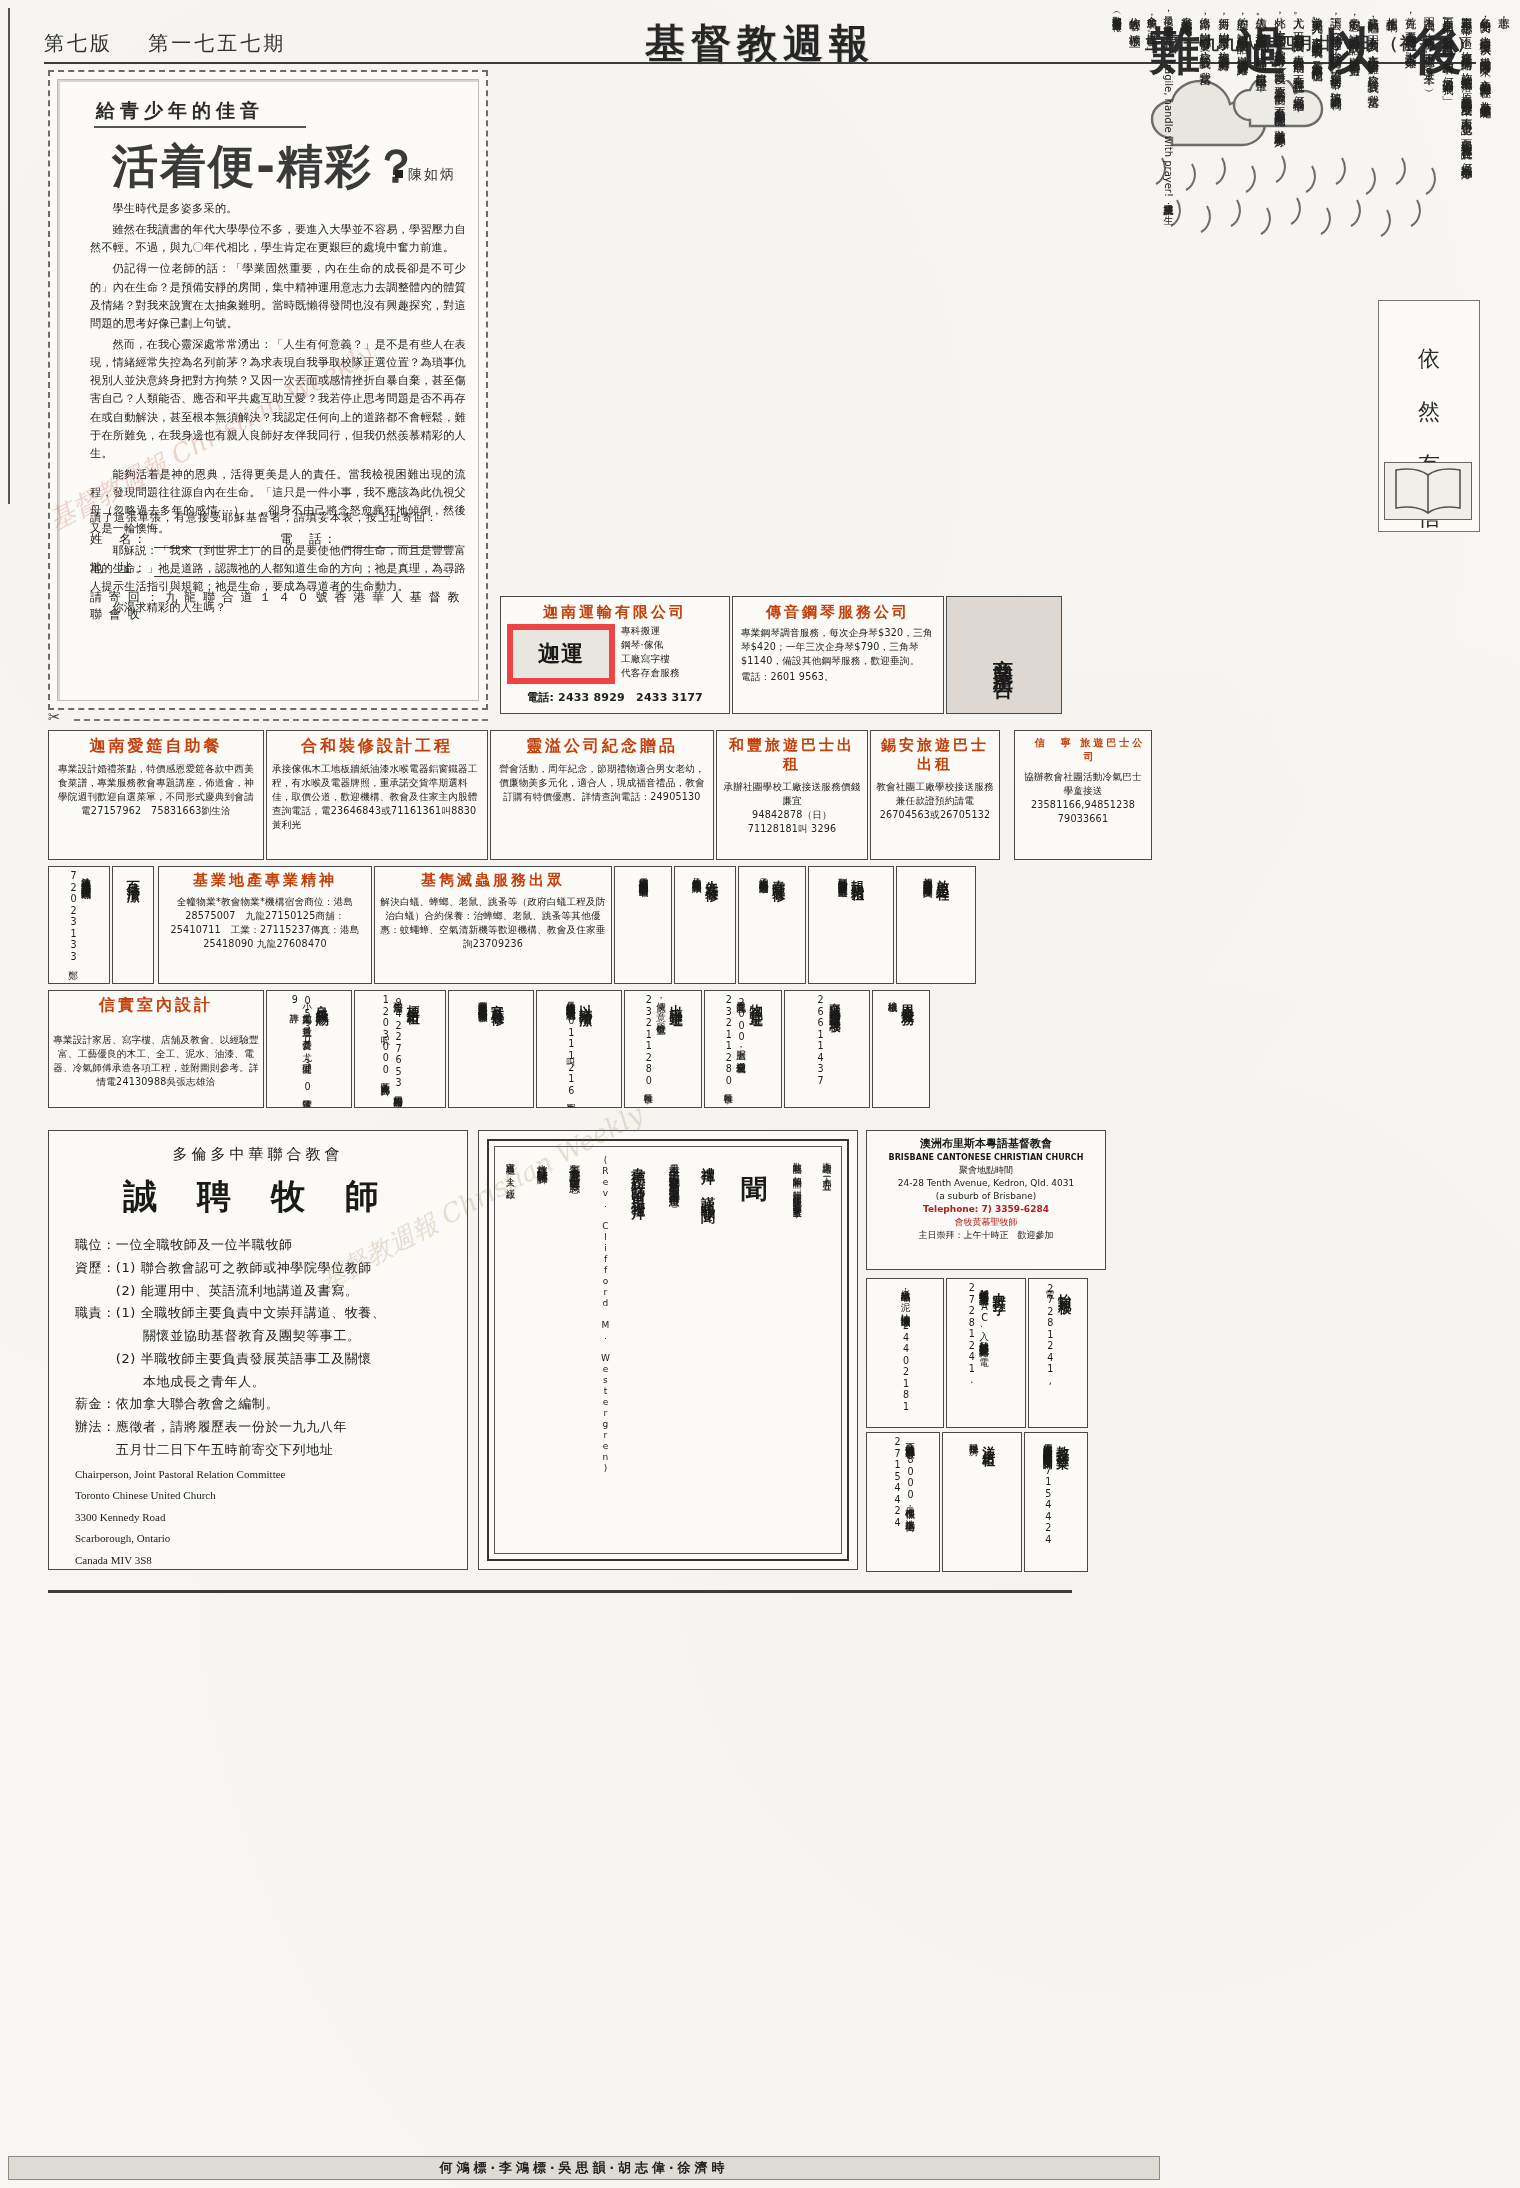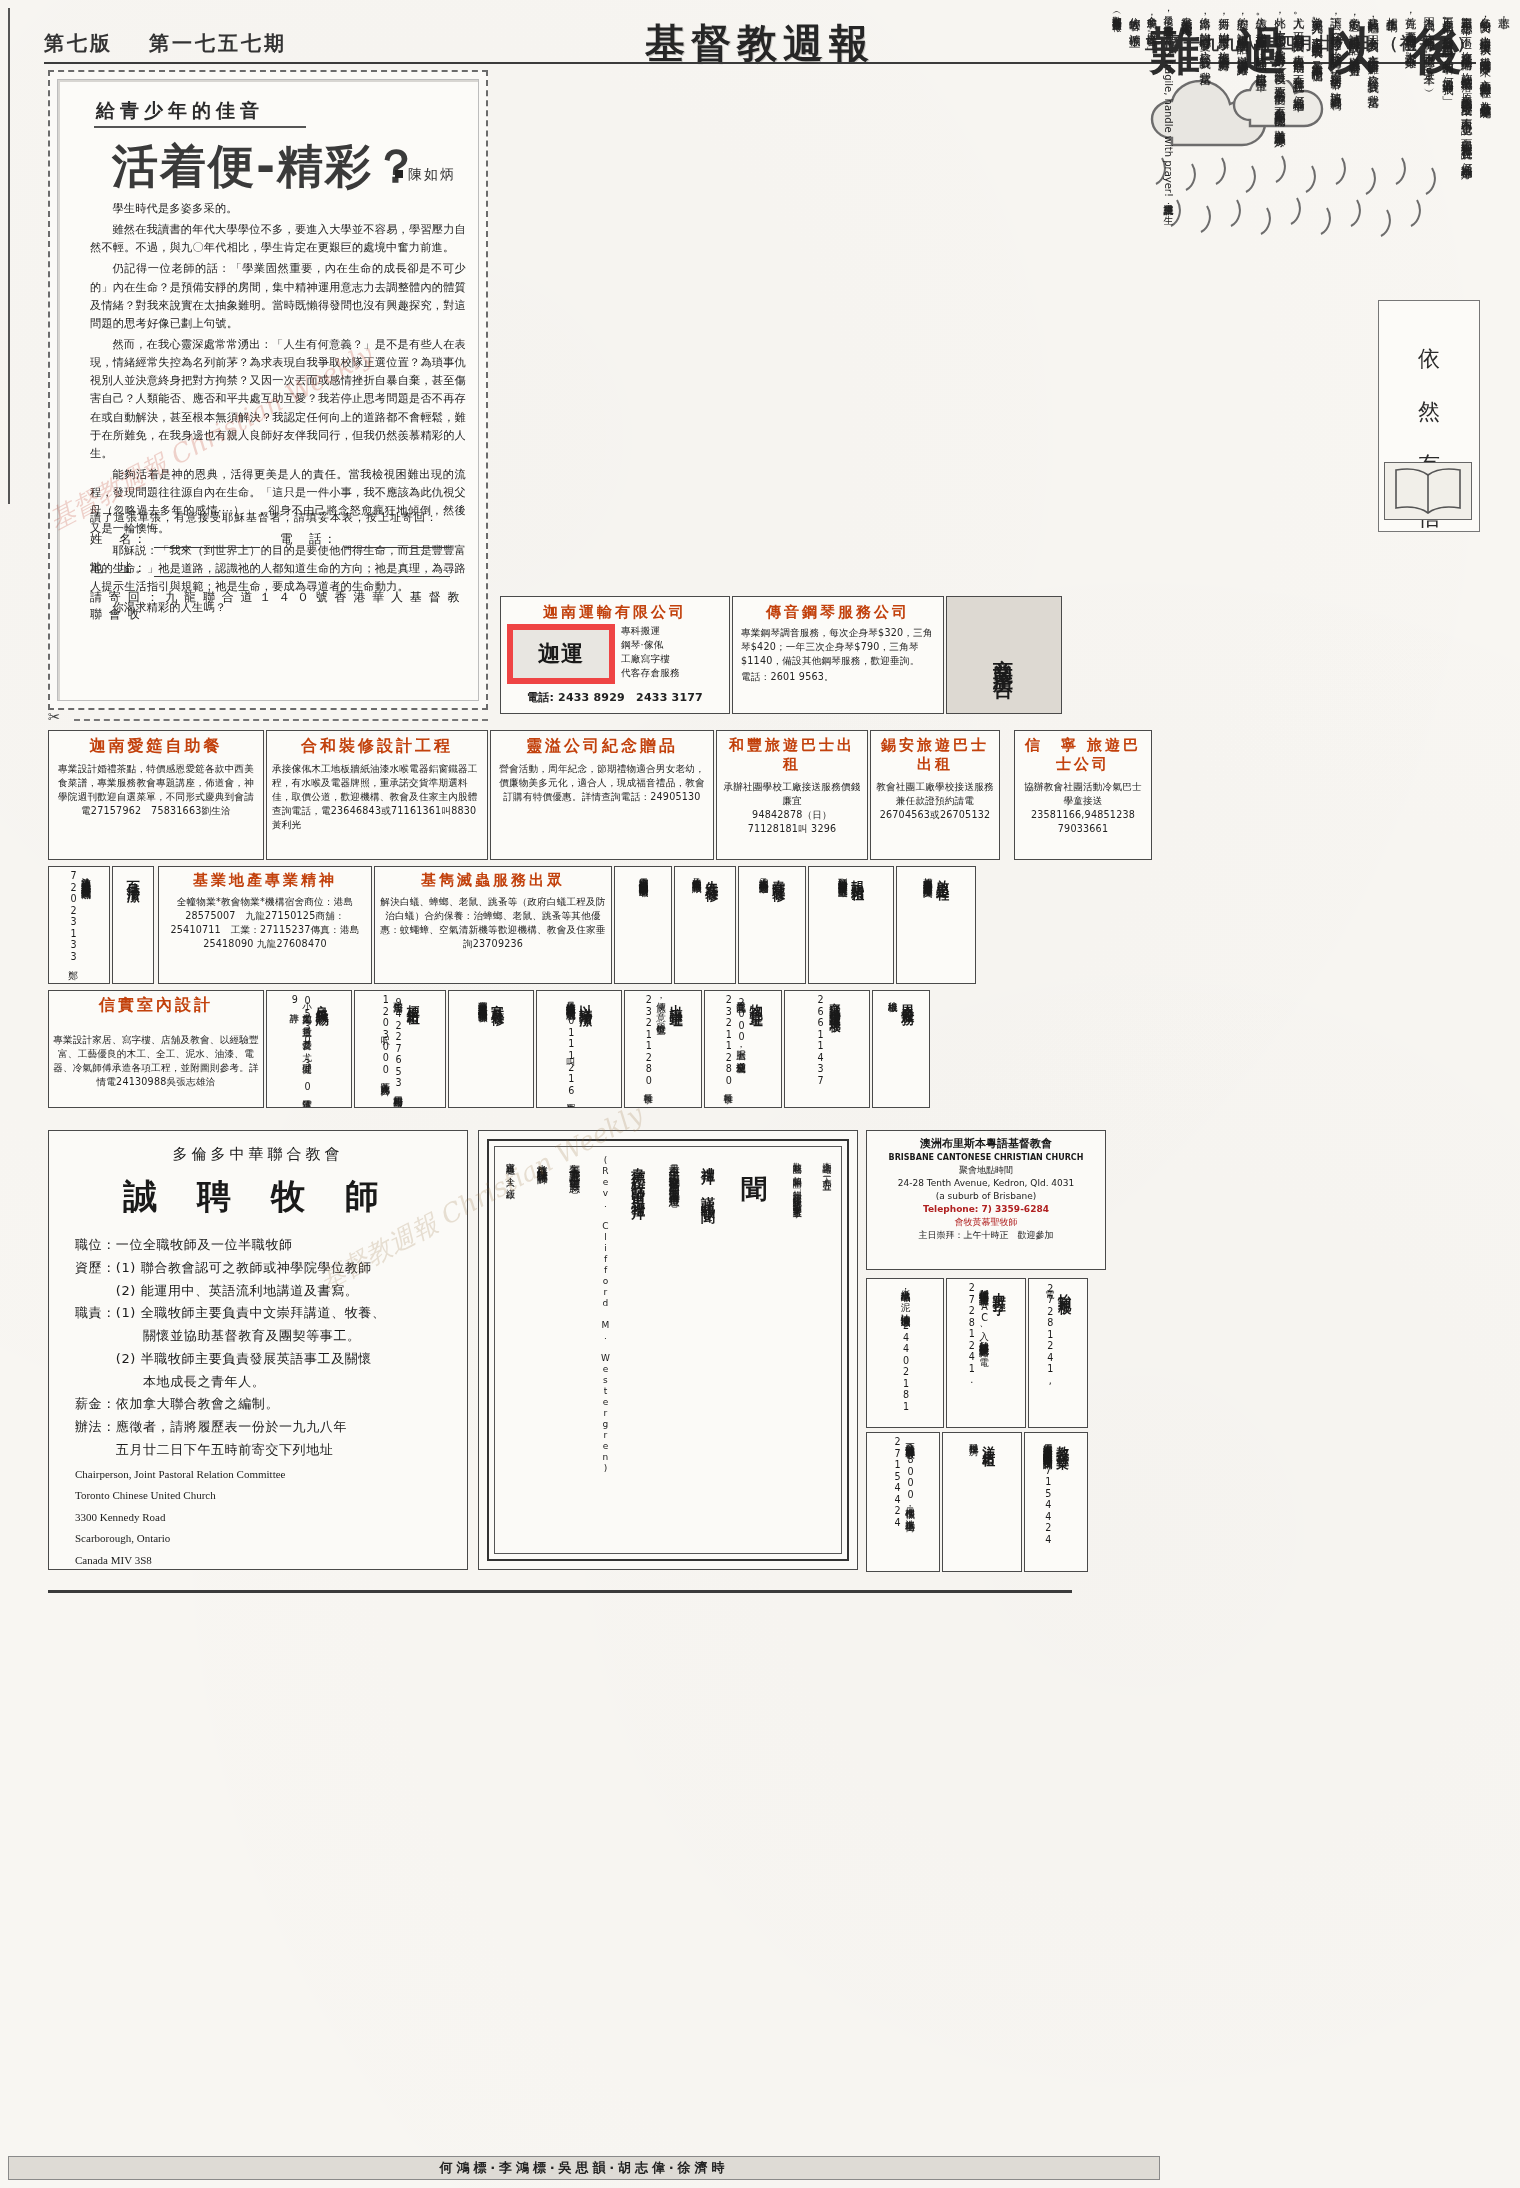--- a/index.html
+++ b/index.html
@@ -11,21 +11,21 @@
   }
   .page{
     position:absolute;inset:0;
     background:
       radial-gradient(circle at 30% 20%, rgba(0,0,0,0.012), transparent 60%),
       radial-gradient(circle at 75% 70%, rgba(0,0,0,0.012), transparent 60%),
       #f8f6f2;
   }
   
   .masthead{position:absolute;left:0;top:14px;width:1520px;height:52px;}
-  .mh-left{position:absolute;left:44px;top:16px;font-size:20px;letter-spacing:3px;font-weight:bold;color:#333;}
+  .mh-left{position:absolute;left:44px;top:16px;font-size:20px;letter-spacing:3px;font-weight:normal;color:#333;}
   .mh-left span{margin-right:26px;}
   .mh-title{position:absolute;left:50%;top:2px;transform:translateX(-50%);
     font-family:"DejaVu Serif","Liberation Serif",serif;
     font-size:40px;font-weight:bold;letter-spacing:6px;color:#262626;
     text-shadow:1px 1px 0 rgba(0,0,0,.18);}
   .mh-right{position:absolute;right:44px;top:18px;font-size:17px;letter-spacing:2px;color:#333;font-weight:bold;}
   .rule{position:absolute;left:44px;right:44px;top:62px;height:2px;background:#3b3b3b;}
 
   
   .box{position:absolute;border:1px solid #4a4a4a;background:#fbfaf7;box-sizing:border-box;}
@@ -264,21 +264,21 @@
     <div class="adtitle" style="font-size:15px;margin-bottom:6px;">和豐旅遊巴士出租</div>
     <div class="adbody center" style="white-space:pre-line;">承辦社團學校工廠接送服務價錢廉宜
 94842878（日）
 71128181叫 3296</div>
   </div>
   <div class="adbox" style="left:870px;top:730px;width:130px;height:130px;padding:5px;">
     <div class="adtitle" style="font-size:15px;margin-bottom:6px;">錫安旅遊巴士出租</div>
     <div class="adbody center">教會社團工廠學校接送服務兼任款證預約請電26704563或26705132</div>
   </div>
   <div class="adbox" style="left:1014px;top:730px;width:138px;height:130px;padding:5px;">
-    <div class="adtitle" style="font-size:15px;margin-bottom:6px;">信　寧 旅遊巴士公司</div>
+    <div class="adtitle" style="font-size:10px;margin-bottom:6px;margin-left:14px;">信　寧 旅遊巴士公司</div>
     <div class="adbody center">協辦教會社團活動冷氣巴士學童接送23581166,94851238　79033661</div>
   </div>
 
   <div class="gv" style="left:48px;top:866px;width:62px;height:118px;">
     <span class="vt">維油蒸承修漆洗接層紙新類部先電腦板生查冷減打詢氣蒸蠟
 72023133鄭</span>
   </div>
   <div class="gv" style="left:112px;top:866px;width:42px;height:118px;">
     <span class="vt big">百佳清潔</span>
   </div>

